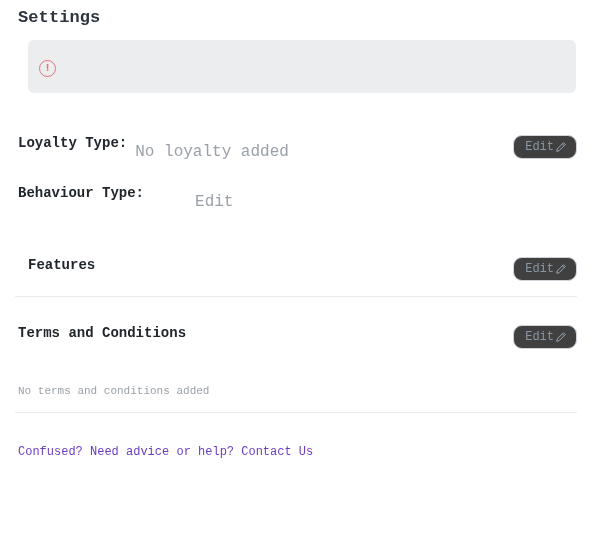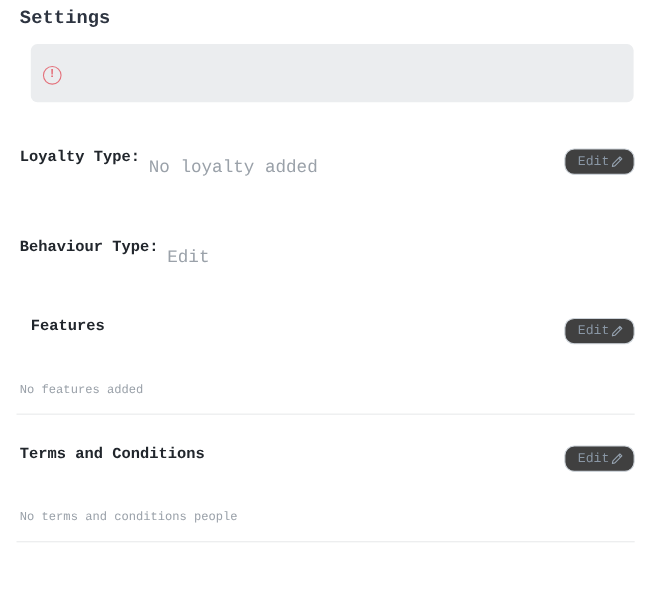--- a/index.html
+++ b/index.html
@@ -46,21 +46,21 @@
     font-size:12px;
     line-height:15px;
     color:#40474f;
     max-width:505px;
   }
   .row{
     display:flex;
     align-items:flex-start;
     margin:42px 30px 0 18px;
   }
-  .row.behaviour{margin-top:56px;}
+  .row.behaviour{margin-top:24px;gap:43px;}
   .row.features-head{margin-top:46px;margin-left:28px;}
   .row.terms-head{margin-top:28px;}
   .label{
     font-size:14px;
     font-weight:bold;
     color:#21262c;
   }
   .value{
     font-size:16px;
     color:#9aa1a9;
@@ -135,33 +135,33 @@
     <span class="label">Features</span>
     <button class="edit-btn">
       <span>Edit</span>
       <svg width="12" height="12" viewBox="0 0 12 12" fill="none" stroke="#97a4b2" stroke-width="1" stroke-linejoin="round">
         <path d="M8.5 1.7 L10.3 3.5 L4 9.8 L1.7 10.3 L2.2 8 Z"></path>
         <path d="M7.4 2.8 L9.2 4.6"></path>
       </svg>
     </button>
   </div>
 
-  <div class="empty-text">No features added</div>
 
   <hr class="divider">
 
   <div class="row terms-head">
     <span class="label">Terms and Conditions</span>
     <button class="edit-btn">
       <span>Edit</span>
       <svg width="12" height="12" viewBox="0 0 12 12" fill="none" stroke="#97a4b2" stroke-width="1" stroke-linejoin="round">
         <path d="M8.5 1.7 L10.3 3.5 L4 9.8 L1.7 10.3 L2.2 8 Z"></path>
         <path d="M7.4 2.8 L9.2 4.6"></path>
       </svg>
     </button>
   </div>
 
-  <div class="empty-text">No terms and conditions people</div>
+  <div class="empty-text">No terms and conditions added</div>
 
   <hr class="divider">
 
+  <a class="help-link">Confused? Need advice or help? Contact Us</a>
 
 </div>
 
 </body></html>

